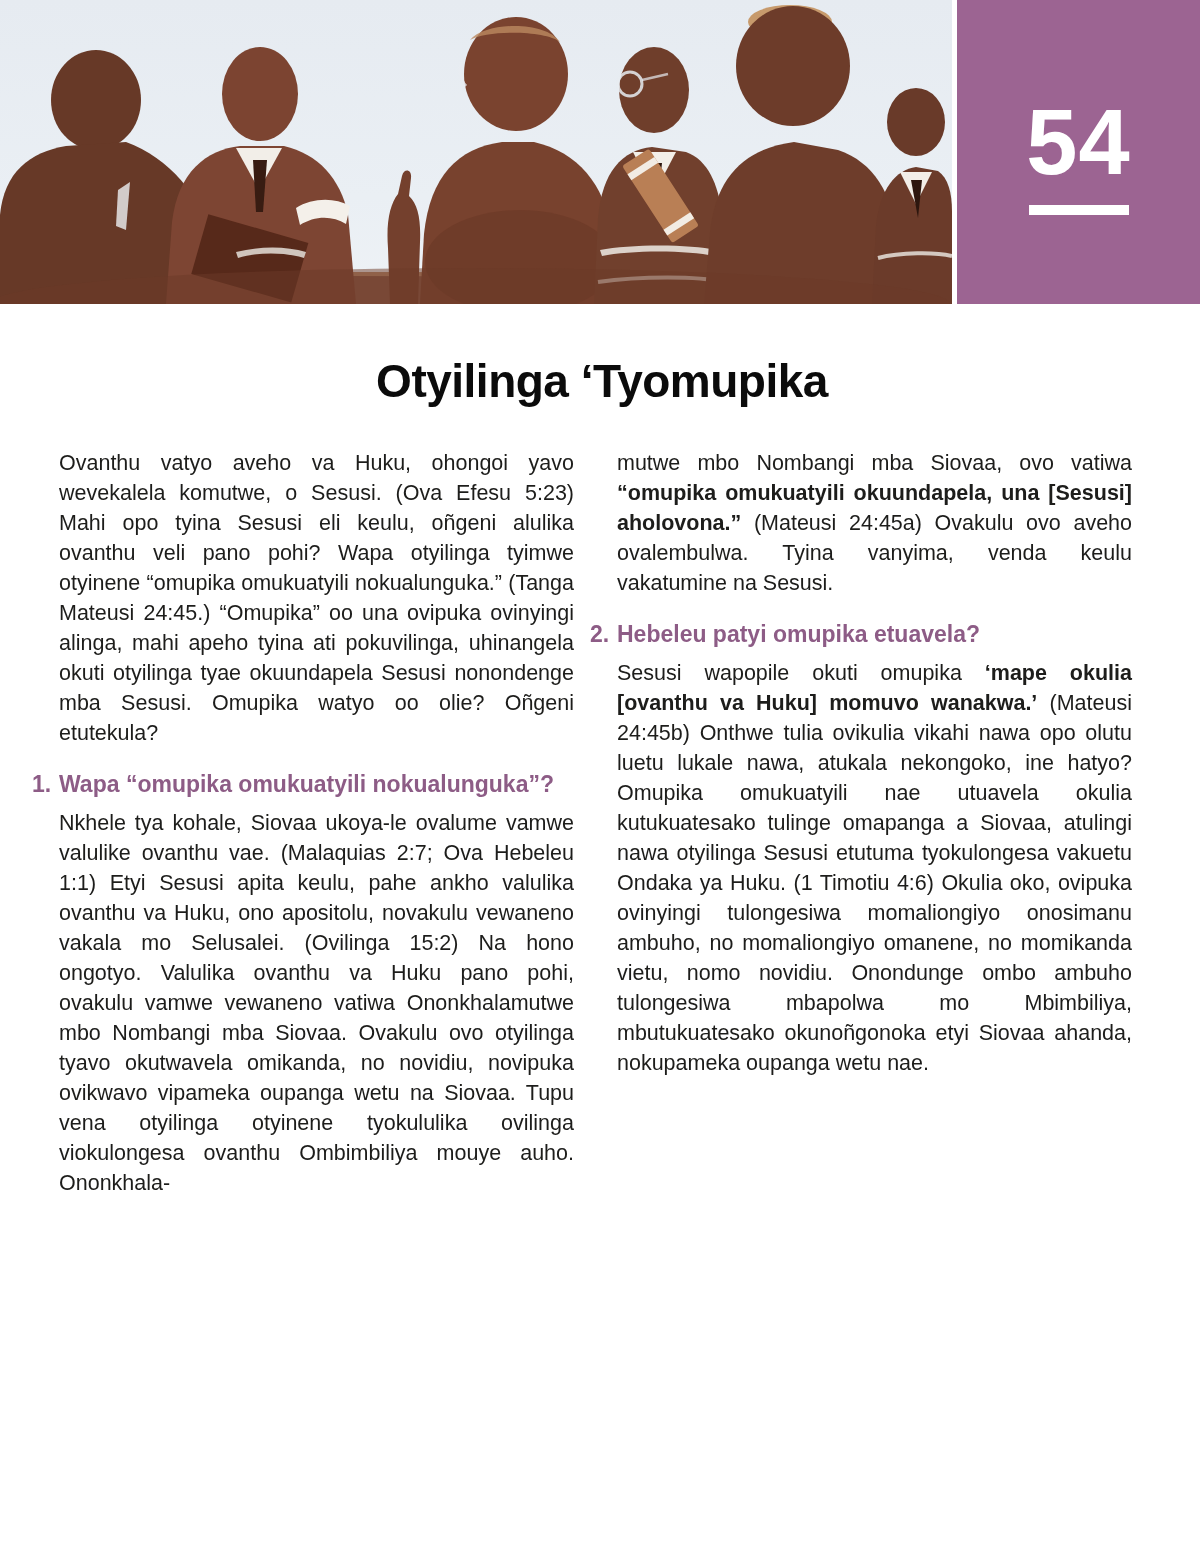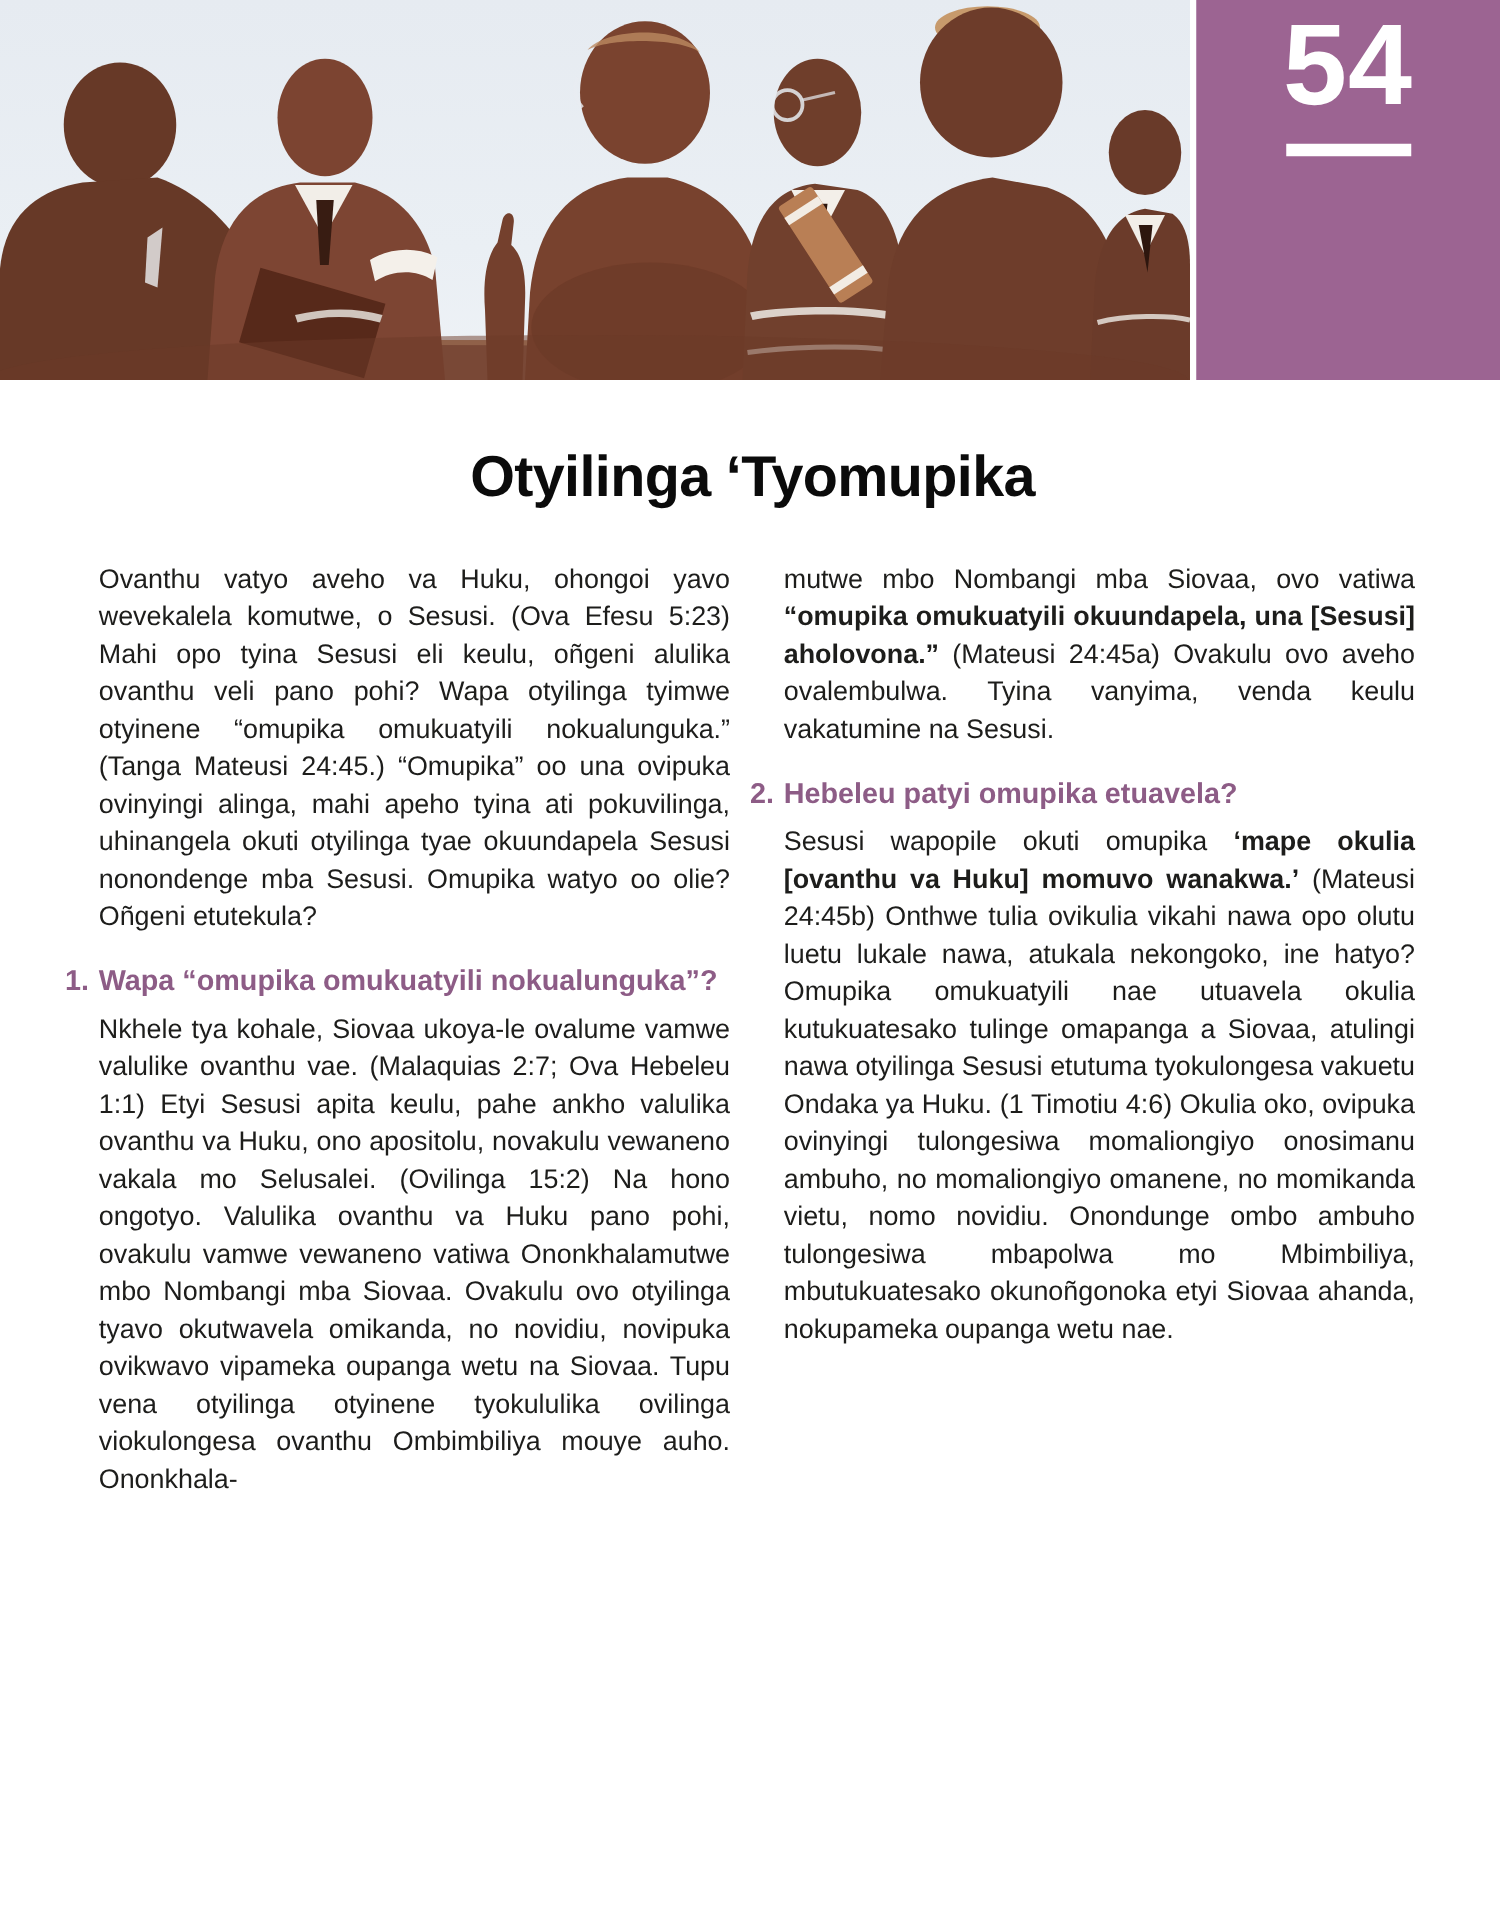--- a/index.html
+++ b/index.html
@@ -11,30 +11,30 @@
   *{box-sizing:border-box;}
   html,body{margin:0;padding:0;background:#ffffff;}
   body{font-family:"Liberation Sans", sans-serif;color:var(--text-color);}
   .page{position:relative;width:1200px;height:1543px;background:#ffffff;overflow:hidden;}
 
   
   .header{display:flex;height:304px;width:1200px;}
   .hero{width:952px;height:304px;overflow:hidden;flex:0 0 952px;}
   .hero svg{display:block;}
   .gutter{width:5px;flex:0 0 5px;background:#ffffff;}
-  .lesson-box{flex:1;background:var(--accent-purple);display:flex;flex-direction:column;align-items:center;justify-content:flex-start;padding-top:6px;}
+  .lesson-box{flex:1;background:var(--accent-purple);display:flex;flex-direction:column;align-items:center;justify-content:center;padding-top:6px;}
   .lesson-num{color:#ffffff;font-size:92px;font-weight:700;line-height:1;letter-spacing:1px;}
   .lesson-bar{width:100px;height:10px;background:#ffffff;margin-top:17px;}
 
   
   .title{margin:50px 68px 0 72px;font-size:46px;line-height:54px;font-weight:700;color:#0b0b0b;letter-spacing:-0.5px;text-align:center;}
   .title .tl{display:block;}
 
   
-  .columns{display:flex;gap:16px;margin:40px 68px 0 52px;}
+  .columns{display:flex;gap:16px;margin:40px 68px 0 32px;}
   .col{flex:1;min-width:0;}
   p.body{margin:0 0 0 27px;font-size:21.5px;line-height:30px;text-align:justify;color:var(--text-color);}
   .sec{display:flex;margin:22px 0 9px 0;font-size:23px;line-height:29px;font-weight:700;color:var(--heading-purple);}
   .sec .num{flex:0 0 27px;width:27px;}
   .sec .sec-label{flex:1;}
   .b{font-weight:700;}
 </style>
 </head>
 <body>
 

